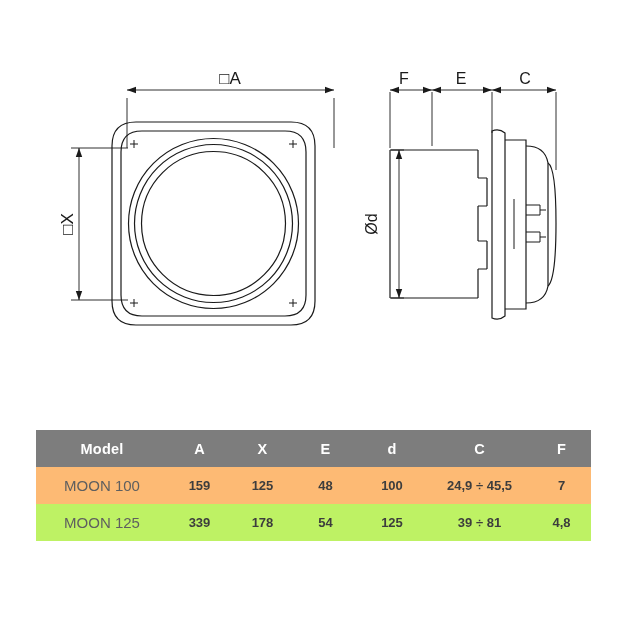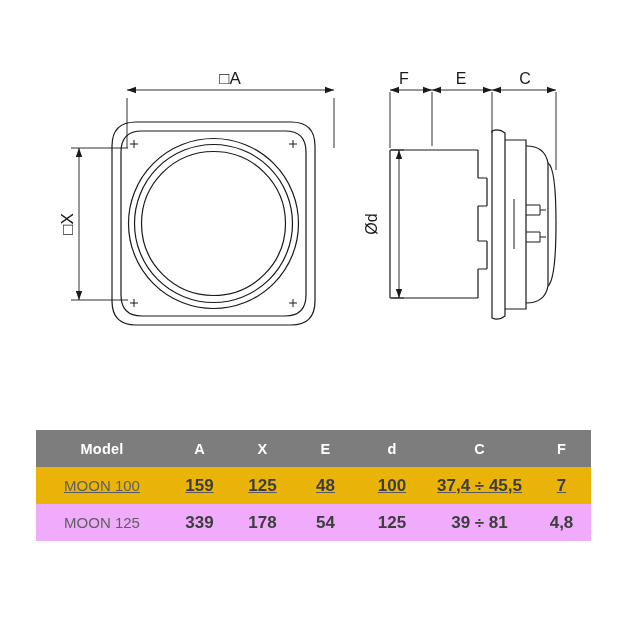--- a/index.html
+++ b/index.html
@@ -45,37 +45,36 @@
     height: 37px;
     padding: 0;
   }
   table.spec thead th {
     background: #7d7d7d;
     color: #ffffff;
     font-weight: bold;
     letter-spacing: 0.2px;
   }
   table.spec tbody tr.row-0 {
-    background: #eab308;
+    background: #fdba74;
     color: #5a5a5a;
-    text-decoration: underline;
   }
   table.spec tbody tr.row-1 {
-    background: #f0abfc;
+    background: #bef264;
     color: #5a5a5a;
   }
   table.spec tbody td.model-cell {
     font-weight: normal;
     font-size: 15px;
     color: #5f5f5f;
   }
   table.spec tbody td.val {
     font-weight: bold;
     color: #3d3d3d;
-    font-size: 17px;
+    font-size: 13px;
   }
   
   col.c-model { width: 132px; }
   col.c-a     { width: 63px; }
   col.c-x     { width: 63px; }
   col.c-e     { width: 63px; }
   col.c-d     { width: 70px; }
   col.c-c     { width: 105px; }
   col.c-f     { width: 59px; }
 
@@ -205,21 +204,21 @@
           <th>F</th>
         </tr>
       </thead>
       <tbody>
         <tr class="row-0">
           <td class="model-cell">MOON 100</td>
           <td class="val">159</td>
           <td class="val">125</td>
           <td class="val">48</td>
           <td class="val">100</td>
-          <td class="val">37,4 ÷ 45,5</td>
+          <td class="val">24,9 ÷ 45,5</td>
           <td class="val">7</td>
         </tr>
         <tr class="row-1">
           <td class="model-cell">MOON 125</td>
           <td class="val">339</td>
           <td class="val">178</td>
           <td class="val">54</td>
           <td class="val">125</td>
           <td class="val">39 ÷ 81</td>
           <td class="val">4,8</td>

